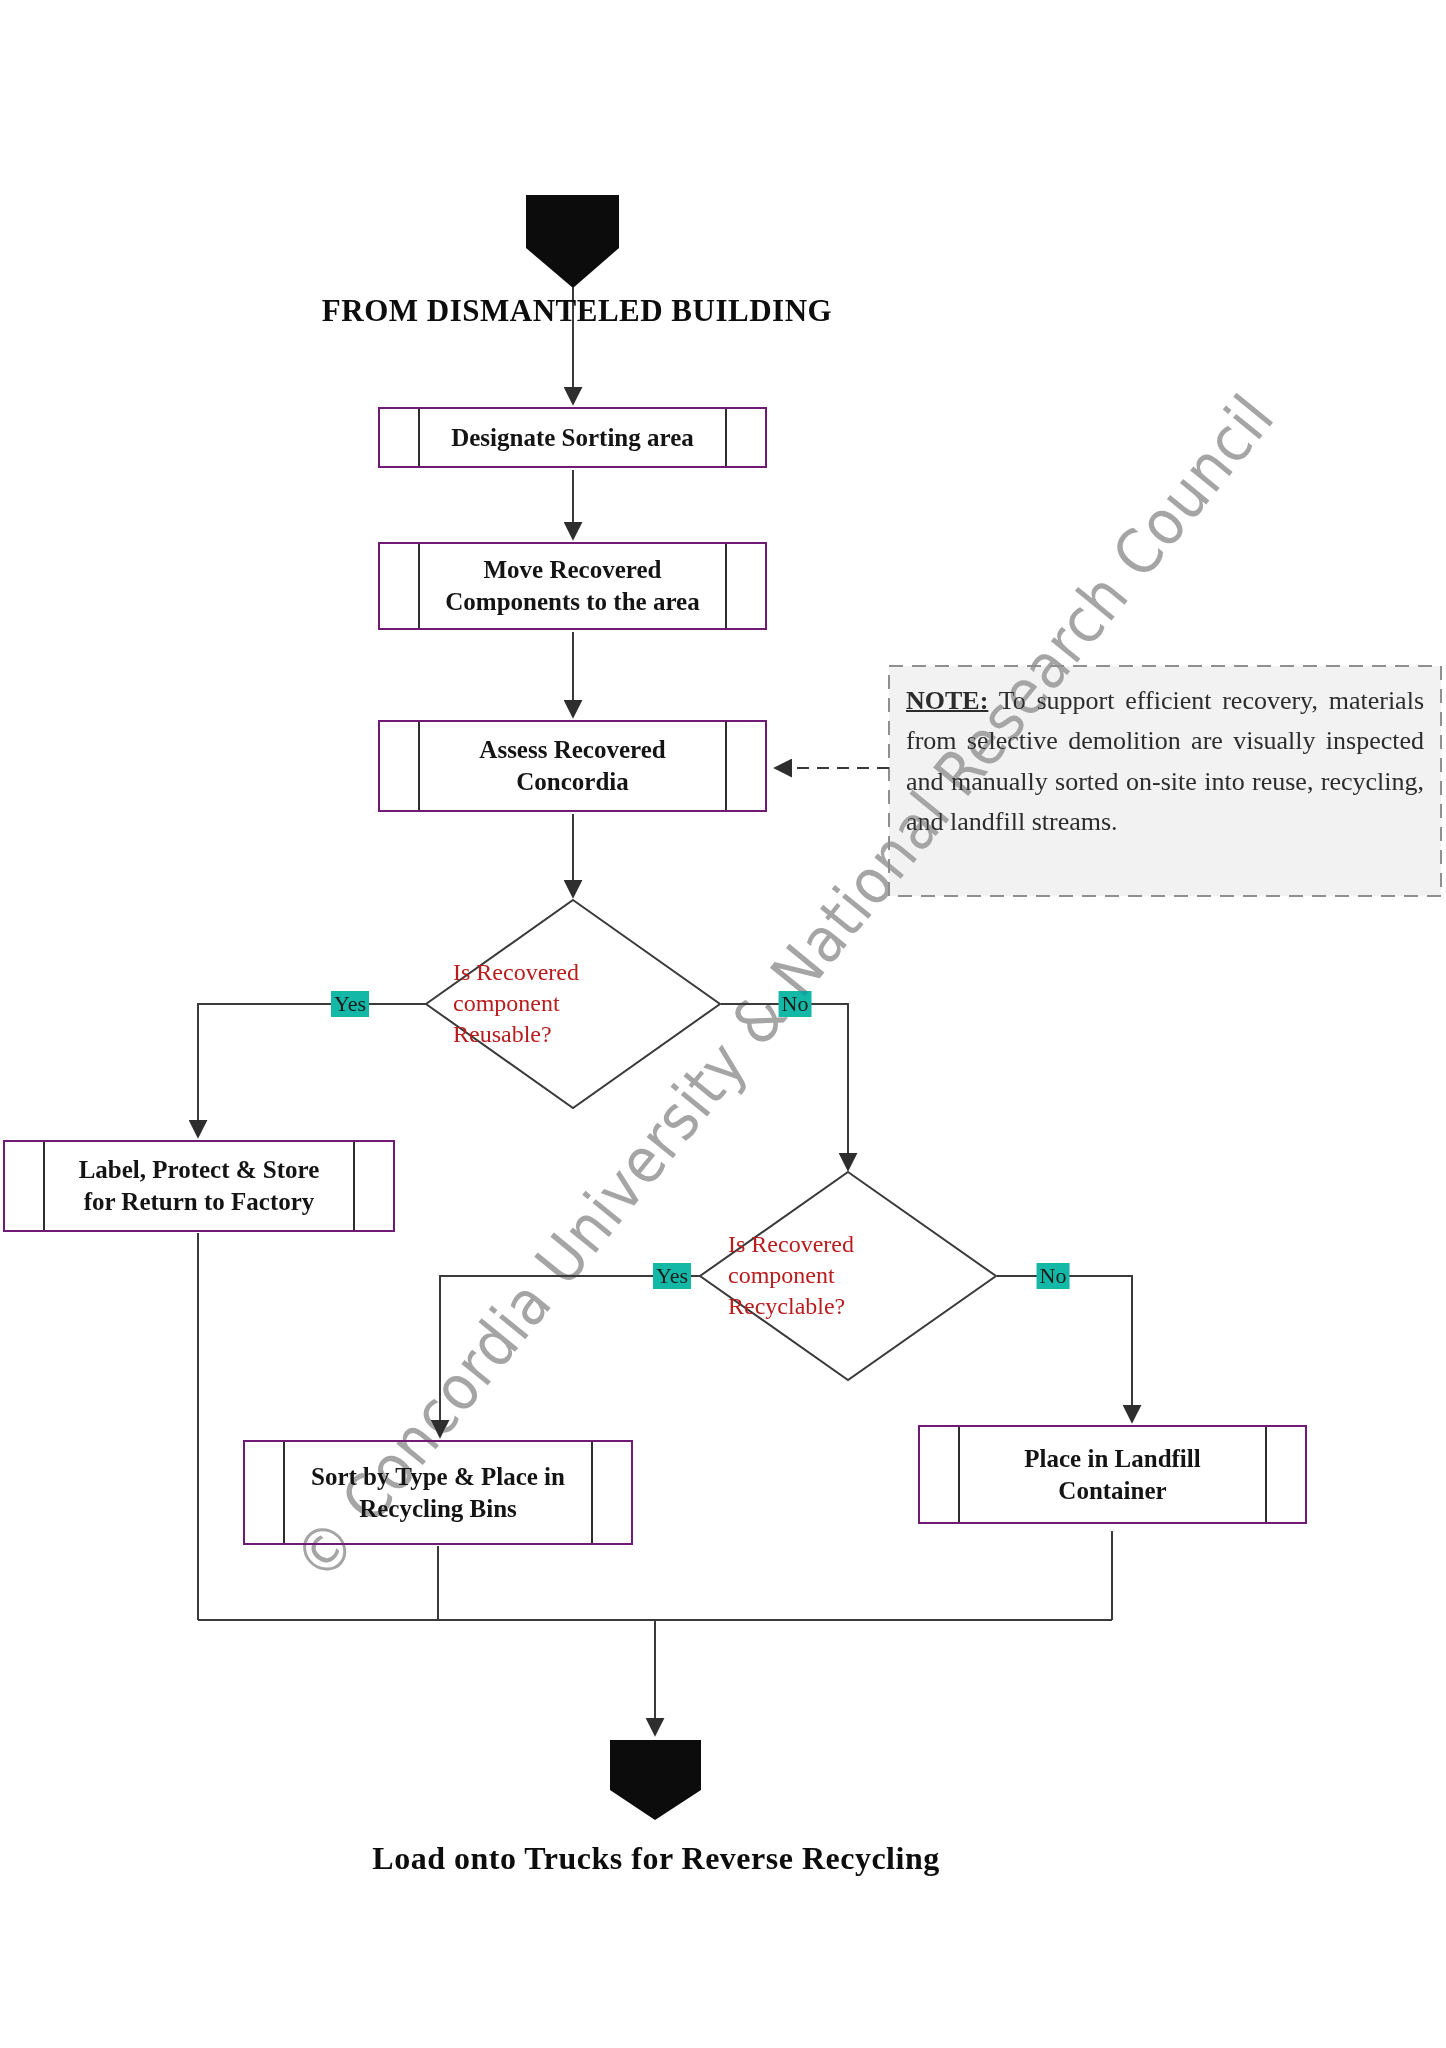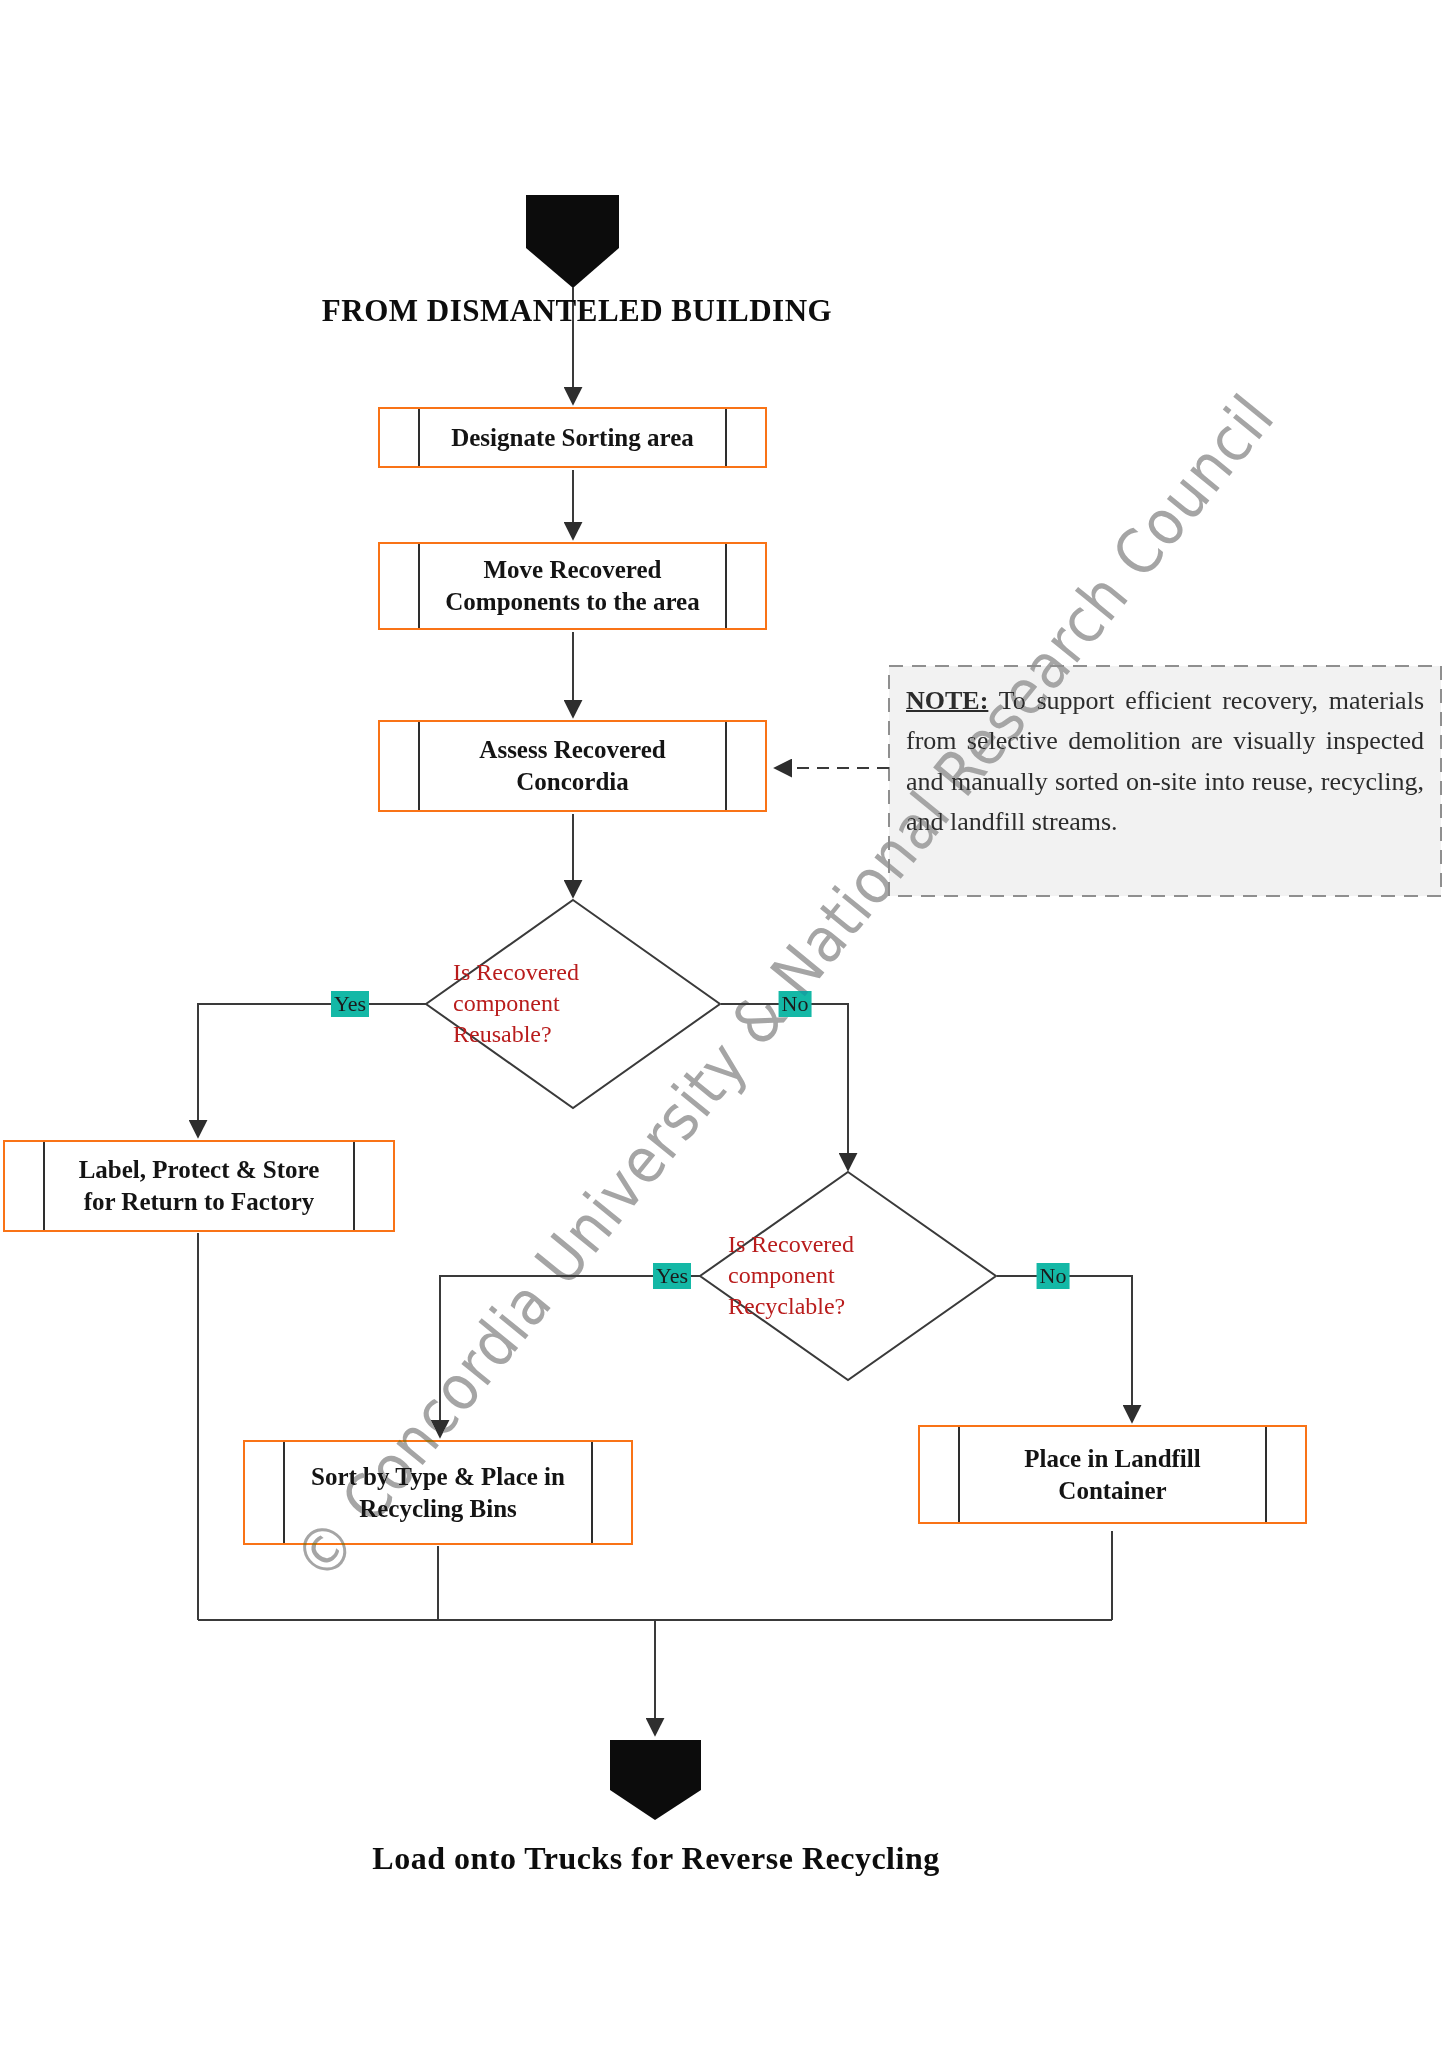--- a/index.html
+++ b/index.html
@@ -11,21 +11,21 @@
   
   .headline{
     position:absolute;z-index:3;font-weight:bold;white-space:nowrap;
     text-decoration-thickness:2.5px;text-underline-offset:5px;
     color:#0d0d0d;letter-spacing:.5px;
   }
   .headline.top{left:577px;top:293px;font-size:31px;transform:translateX(-50%);}
   .headline.bottom{left:656px;top:1840px;font-size:32px;transform:translateX(-50%);}
   
   .pbox{
-    position:absolute;z-index:3;box-sizing:border-box;border:2px solid #f97316;
+    position:absolute;z-index:3;box-sizing:border-box;border:2px solid #701a75;
     background:transparent;display:flex;align-items:center;justify-content:center;
     text-align:center;font-weight:bold;font-size:25px;line-height:1.28;
     white-space:pre-line;color:#141414;
   }
   .pbox::before,.pbox::after{
     content:"";position:absolute;top:0;bottom:0;width:0;border-left:2px solid #2e2e2e;
   }
   .pbox::before{left:38px;}
   .pbox::after{right:38px;}
   

